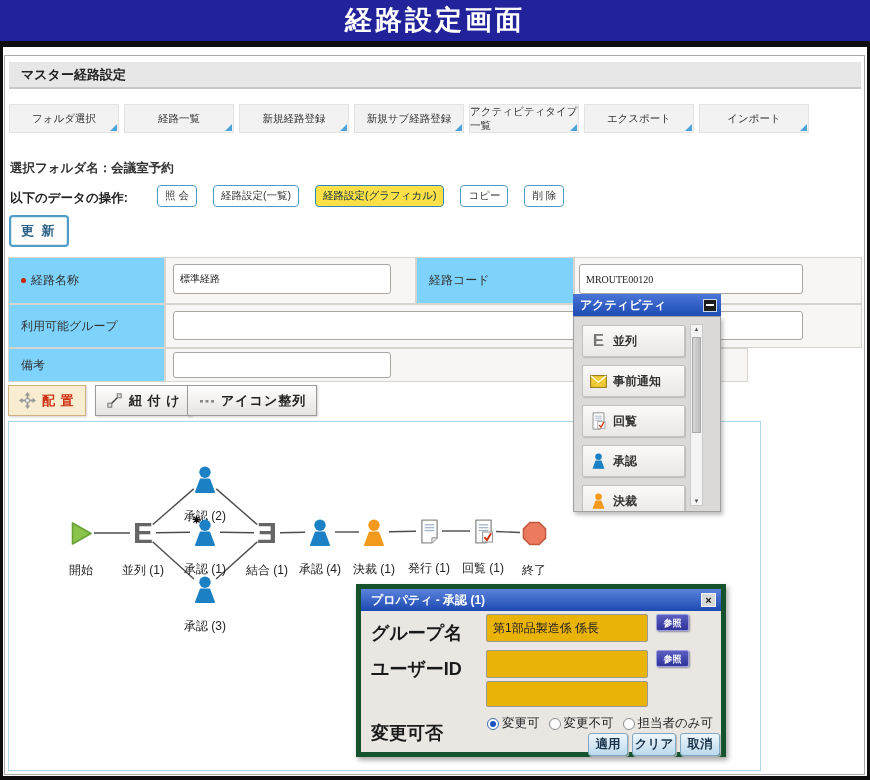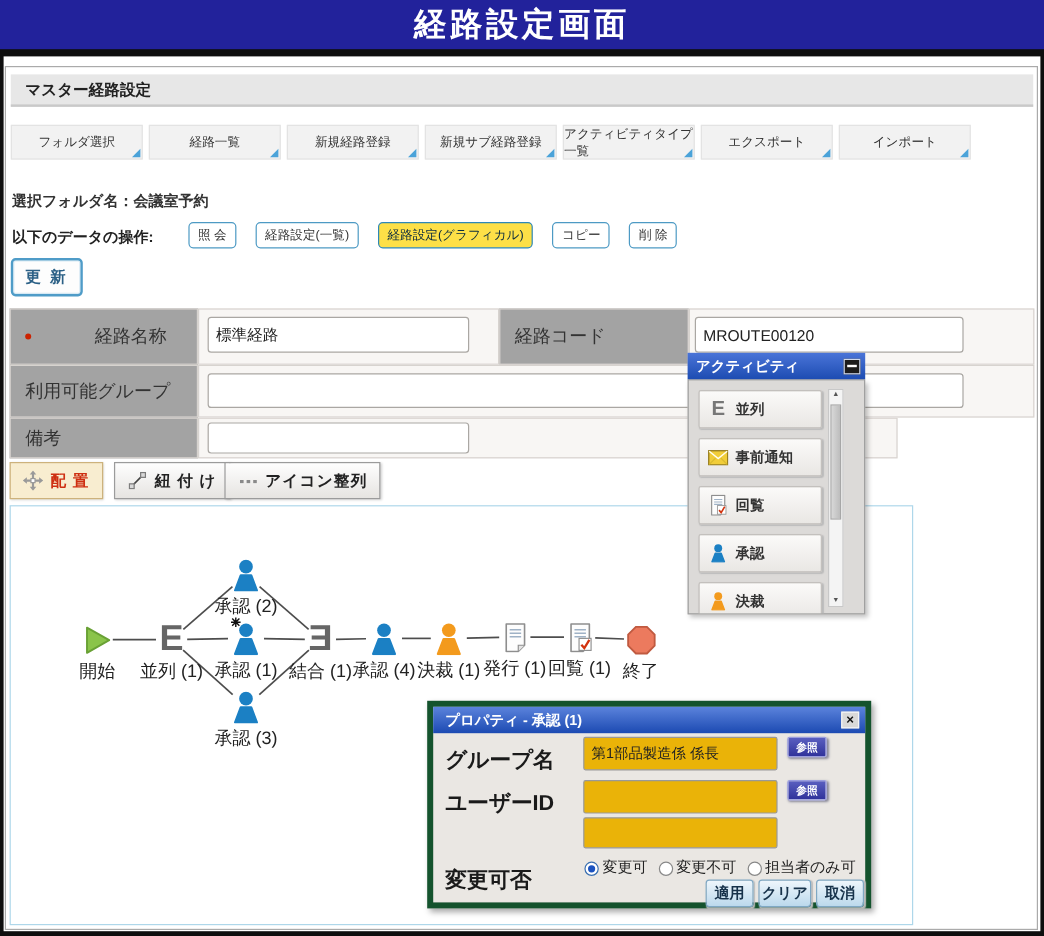--- a/index.html
+++ b/index.html
@@ -20,33 +20,33 @@
   .folder-line{left:10px;top:160px;font-size:12.5px;color:#333;font-weight:600;}
   .ops-label{left:10px;top:190px;font-size:12.5px;font-weight:bold;color:#222;}
   .ops-row{left:157px;top:185px;display:flex;gap:16px;}
   .op-btn{padding:3px 7px;font-size:10.5px;border:1px solid #4d9ac4;border-radius:4px;
     background:#fff;color:#333;cursor:pointer;font-family:inherit;}
   .op-btn.active{background:#fde047;border-color:#2d88b8;color:#07293f;font-weight:normal;}
   .update-btn{left:9px;top:215px;padding:5px 10px;font-size:13px;font-weight:bold;color:#2b6086;
     letter-spacing:2px;background:#fdfdfd;border:2px solid #4f9cc8;border-radius:4px;
     box-shadow:inset 0 0 0 1px #d7e9f4;cursor:pointer;font-family:inherit;}
   .cell{border:1px solid #d7d3cf;}
-  .cell.lab{background:#a3a3a3;font-size:15px;color:#333;display:flex;align-items:center;padding-left:12px;gap:48px;}
+  .cell.lab{background:#7dd3fc;font-size:12px;color:#333;display:flex;align-items:center;padding-left:12px;}
   .cell.fld{background:#f8f6f4;}
   .req-dot{width:5px;height:5px;border-radius:50%;background:#cc2200;margin-right:5px;flex:0 0 auto;}
   .tinput{position:absolute;background:#fff;border:1px solid #aaa7a3;border-radius:3px;
-    font-size:13px;padding:0 6px;color:#222;font-family:Liberation Sans, sans-serif;}
+    font-size:10px;padding:0 6px;color:#222;font-family:Liberation Serif, serif;}
   .tool-btn{height:31px;display:inline-flex;align-items:center;gap:6px;padding:0 10px;
     background:linear-gradient(#fefefe,#e6e4e1);border:1px solid #9b9b9b;font-weight:bold;
     font-size:13px;color:#222;letter-spacing:1px;box-shadow:1px 1px 2px rgba(0,0,0,.18);cursor:pointer;font-family:inherit;}
   .tool-btn.active{background:#f8edd0;border-color:#cdb27c;color:#ce2f12;}
   #canvas{left:8px;top:421px;width:753px;height:350px;border:1px solid #aed7ea;background:#fff;}
   .wf-node{position:absolute;width:70px;text-align:center;cursor:pointer;}
   .wf-icon{height:30px;display:flex;align-items:center;justify-content:center;}
-  .wf-label{font-size:15px;color:#222;margin-top:2px;white-space:nowrap;}
+  .wf-label{font-size:12px;color:#222;margin-top:14px;white-space:nowrap;}
   .wf-star{position:absolute;left:22px;top:-7px;}
   .eglyph{font-size:30px;font-weight:bold;color:#666;line-height:26px;}
   .eglyph.sm{font-size:17px;line-height:16px;color:#777;}
   .palette-title{left:573px;top:294px;width:148px;height:22px;z-index:31;
     background:linear-gradient(#4a74d8,#1d4cb2);color:#fff;font-size:12px;font-weight:bold;
     display:flex;align-items:center;padding:0 4px 0 7px;justify-content:space-between;cursor:move;}
   .min-btn{width:14px;height:13px;background:#1c1c1c;border:1px solid #cfd8ea;
     display:flex;align-items:center;justify-content:center;cursor:pointer;}
   .min-btn span{display:block;width:8px;height:2px;background:#fff;}
   .palette-body{left:573px;top:316px;width:148px;height:196px;z-index:30;background:#dcdad8;

